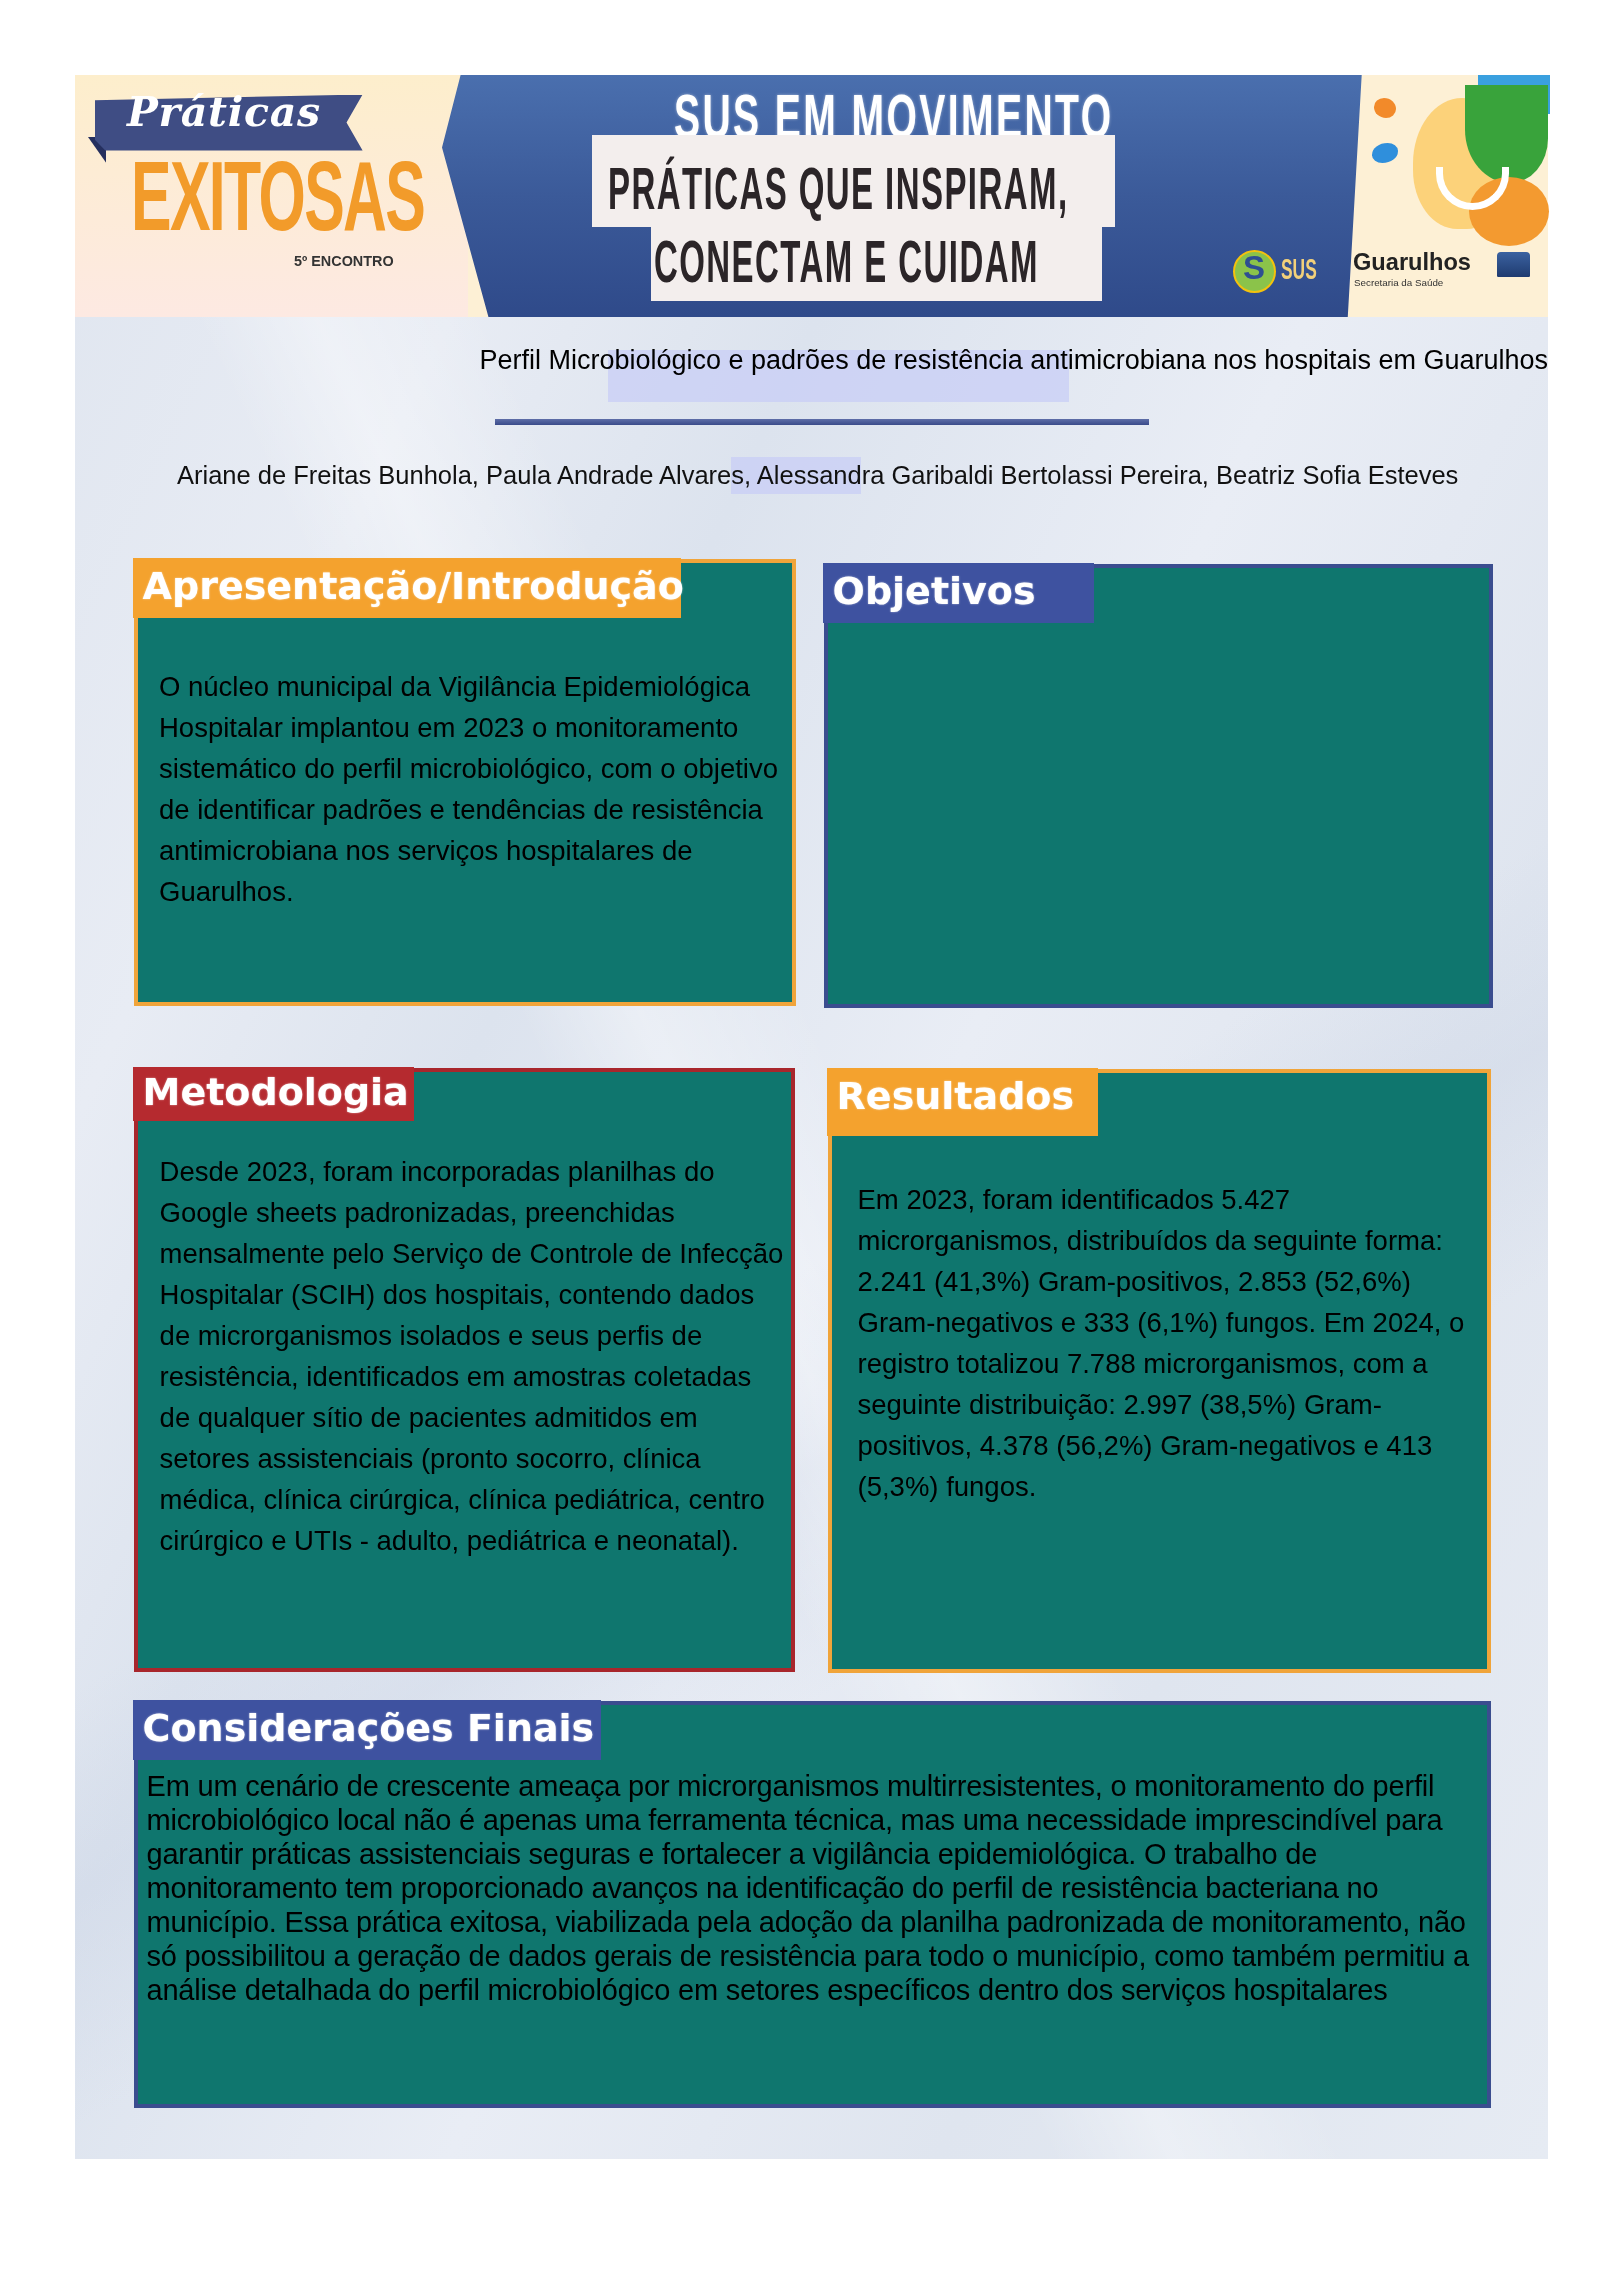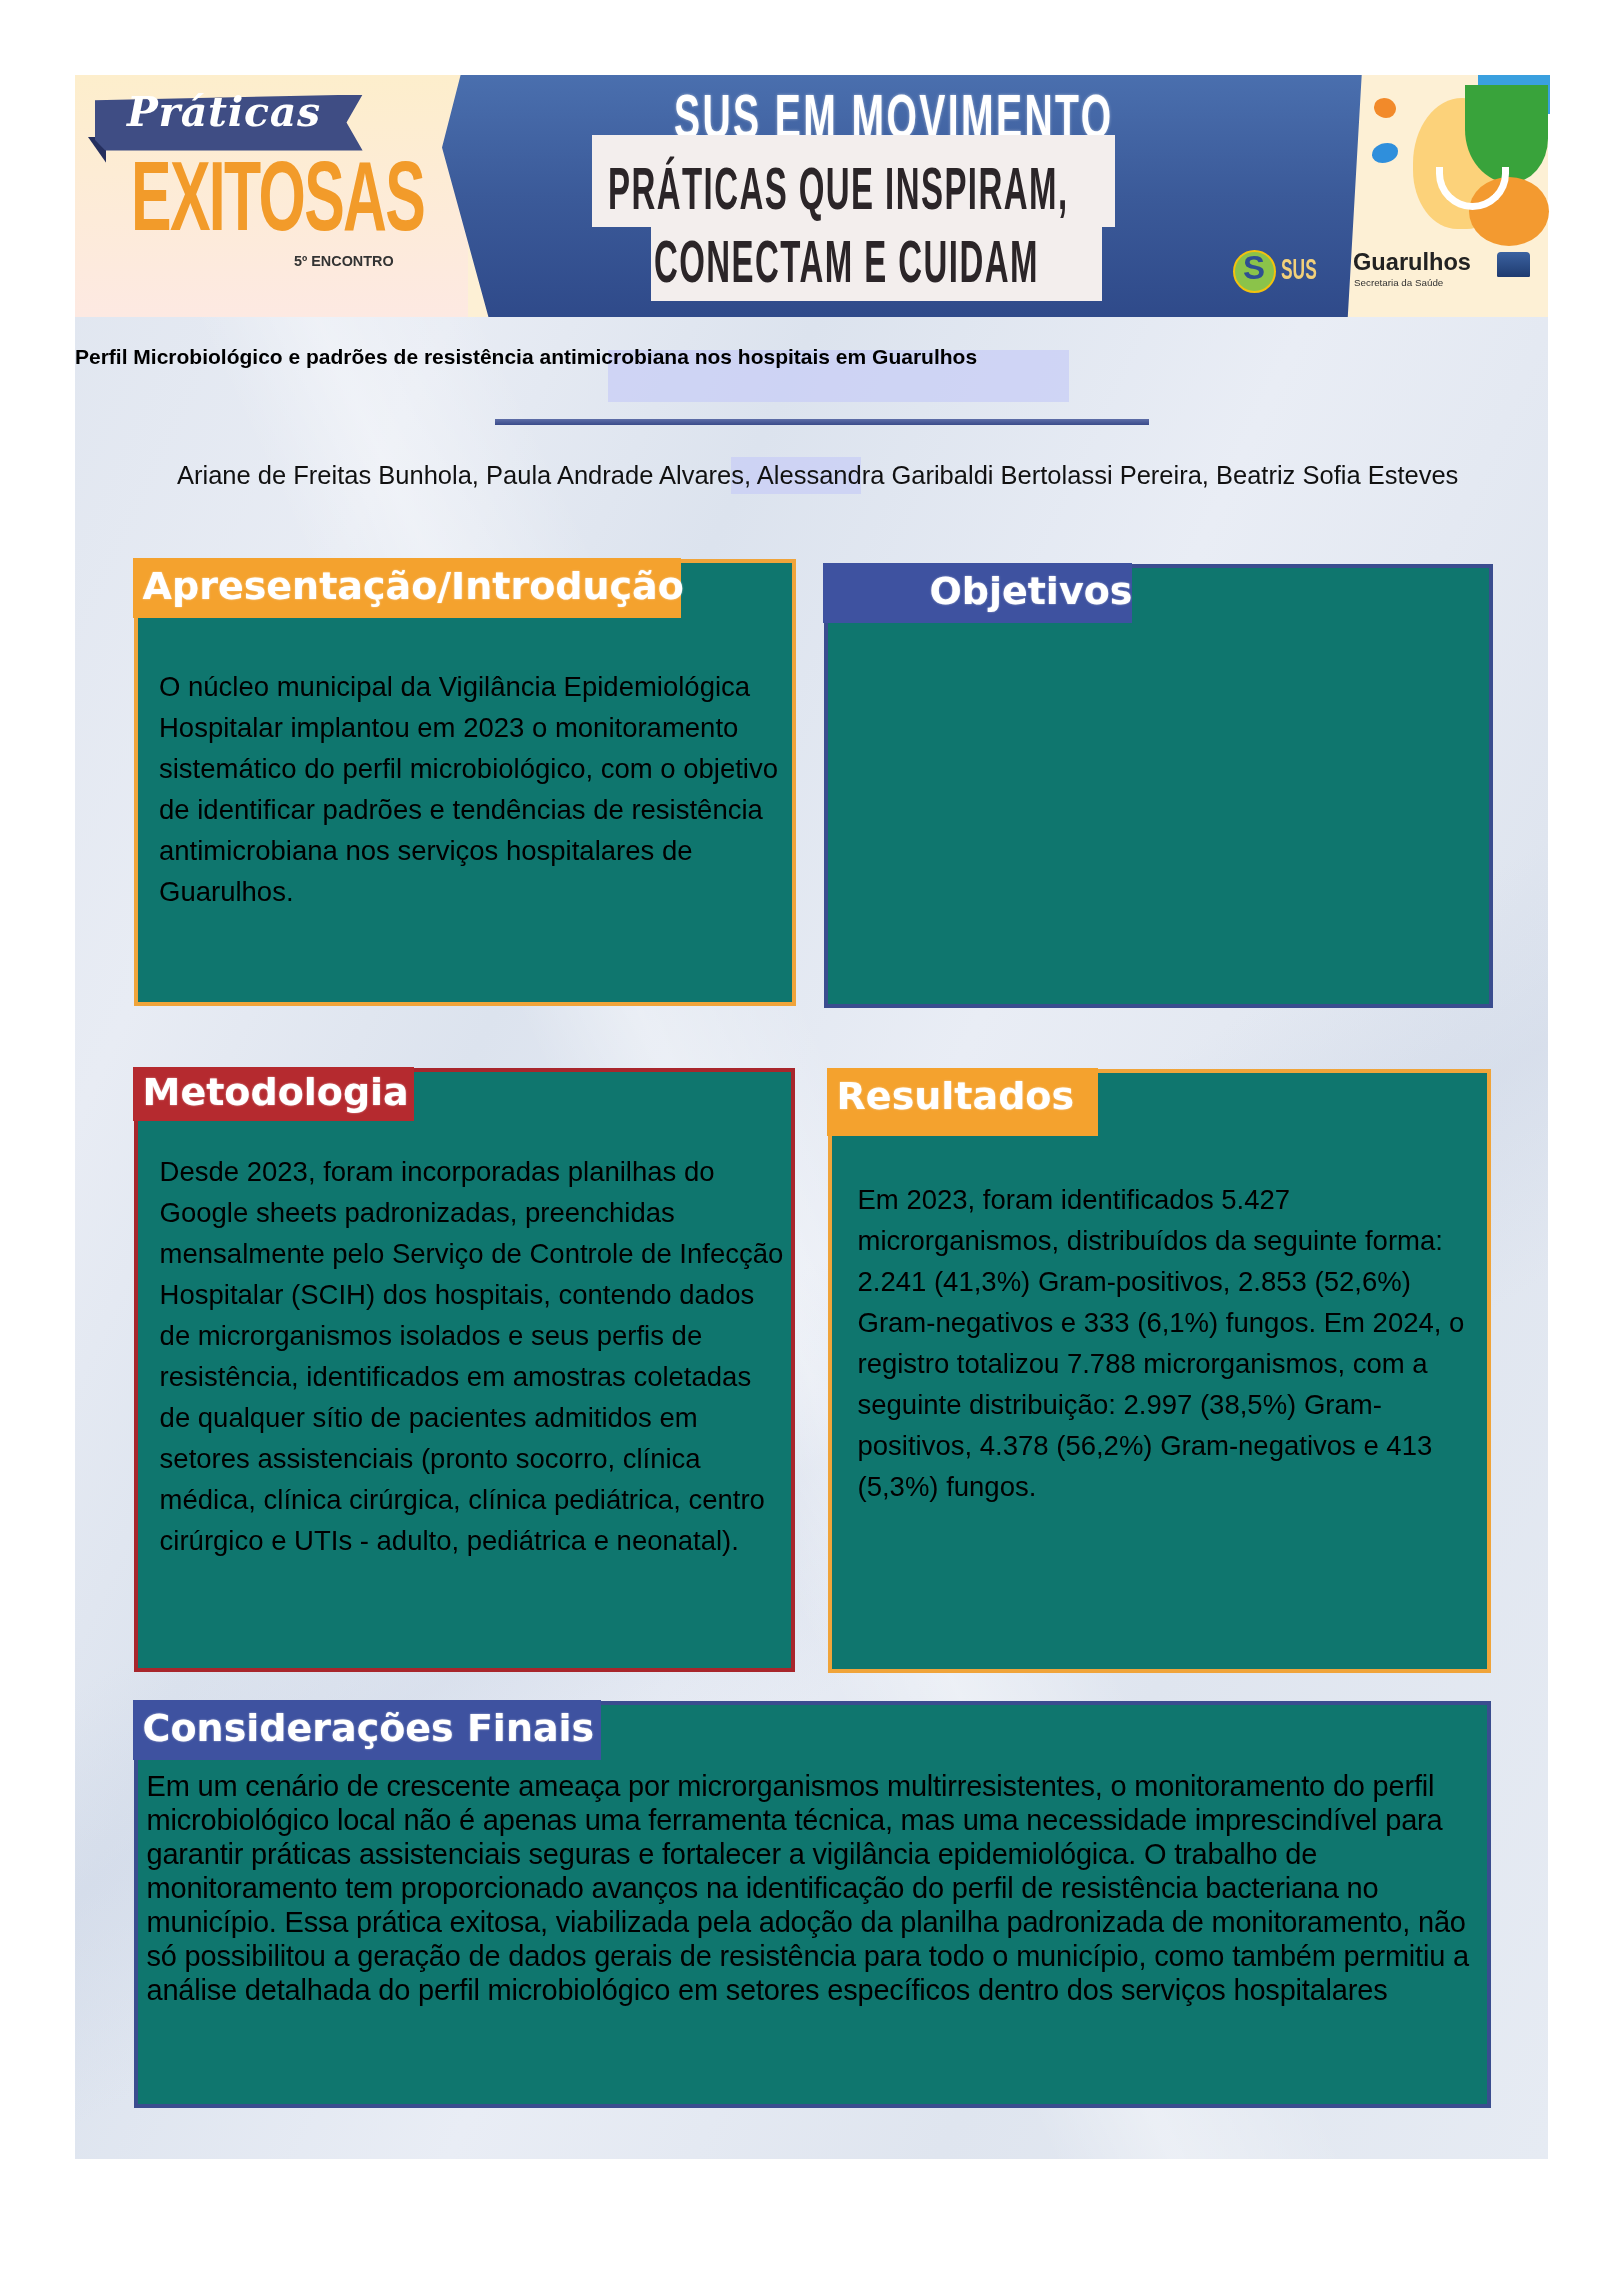--- a/index.html
+++ b/index.html
@@ -36,21 +36,21 @@
   .leaf-orange { position:absolute; left:1472px; top:118px; width:79px; height:72px; border-radius:50%; background:#f39a30; }
   .smile { position:absolute; left:1433px; top:105px; width:59px; height:36px; border:7.9px solid #ffffff; border-top:none; border-radius:0 0 39px 39px; }
   .sus-logo { position:absolute; left:1230px; top:167px; width:39px; height:39px; border-radius:50%; background:#8bc34a; border:2.6px solid #f4c20d; }
   .sus-logo-s { position:absolute; left:1240px; top:169px; font-size:33px; font-weight:bold; color:#2e4e92; }
   .sus-logo-txt { position:absolute; left:1276px; top:171px; font-size:29px; font-weight:bold; color:#f2d07a; transform:scaleX(0.6); transform-origin:left top; }
   .guarulhos-name { position:absolute; left:1354px; top:175px; font-size:23.6px; font-weight:bold; color:#222; }
   .guarulhos-sub { position:absolute; left:1355px; top:204px; font-size:9.8px; color:#333; }
   .coat { position:absolute; left:1498px; top:178px; width:33px; height:25px; background:linear-gradient(180deg,#3b62a0,#1f3b70); border-radius:3.9px 3.9px 1.3px 1.3px; }
 
   
-  .main-title { position:absolute; left:75px; width:1473px; top:345px; text-align:left; font-weight:bold; font-size:21px; color:#000; }
+  .main-title { position:absolute; left:75px; width:1473px; top:345px; text-align:right; font-weight:normal; font-size:27px; color:#000; }
   .title-highlight { position:absolute; left:608px; top:350px; width:461px; height:52px; background:rgba(200,206,245,0.75); }
   .title-rule { position:absolute; left:495px; top:419px; width:654px; height:5.9px; background:linear-gradient(180deg,#5e6ea8,#3a4b8a); }
   .authors { position:absolute; left:177px; width:1335px; top:455px; text-align:left; font-size:25.5px; line-height:41px; color:#111; }
   .author-highlight { position:absolute; left:731px; top:457px; width:130px; height:37px; background:rgba(200,206,245,0.75); }
 
   
   .box { position:absolute; background:#0f766e; box-sizing:border-box; }
   .box .tab { position:absolute; left:0; top:0; color:#ffffff; font-weight:bold; font-family:"DejaVu Sans", sans-serif; box-sizing:border-box; padding-left:9.2px; white-space:nowrap; text-shadow:0 0 2px rgba(255,255,255,0.6); }
   .box .body { position:absolute; color:#000; font-size:27.5px; line-height:41px; }
   .b-orange { border:4.6px solid #f0a43a; }
@@ -58,21 +58,21 @@
   .b-red { border:4.6px solid #a8262c; }
   .t-orange { background:#f4a22e; }
   .t-blue { background:#3e52a0; }
   .t-red { background:#b52a2f; }
 
   #box-intro { left:134px; top:559px; width:662px; height:447px; }
   #box-intro .tab { width:548px; height:60px; font-size:38px; line-height:56px; left:-4.6px; top:-4.6px; }
   #box-intro .body { left:21px; top:103px; width:621px; }
 
   #box-obj { left:824px; top:564px; width:669px; height:444px; }
-  #box-obj .tab { width:309px; height:60px; font-size:38px; line-height:56px; left:-4.6px; top:-4.6px;text-align:right; }
+  #box-obj .tab { width:271px; height:60px; font-size:38px; line-height:56px; left:-4.6px; top:-4.6px; }
   #box-obj .body { left:21.6px; top:98px; width:628px; }
 
   #box-met { left:134px; top:1068px; width:661px; height:604px; }
   #box-met .tab { width:281px; height:54px; font-size:38px; line-height:51px; left:-4.6px; top:-4.6px; }
   #box-met .body { left:21.6px; top:79px; width:628px; }
 
   #box-res { left:828px; top:1069px; width:663px; height:604px; }
   #box-res .tab { width:271px; height:68px; font-size:38px; line-height:56px; left:-4.6px; top:-4.6px; }
   #box-res .body { left:25.5px; top:106px; width:628px; }
 

